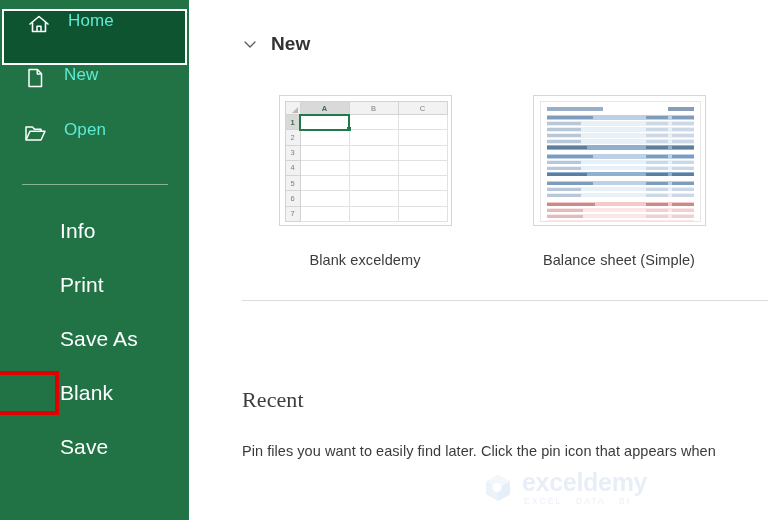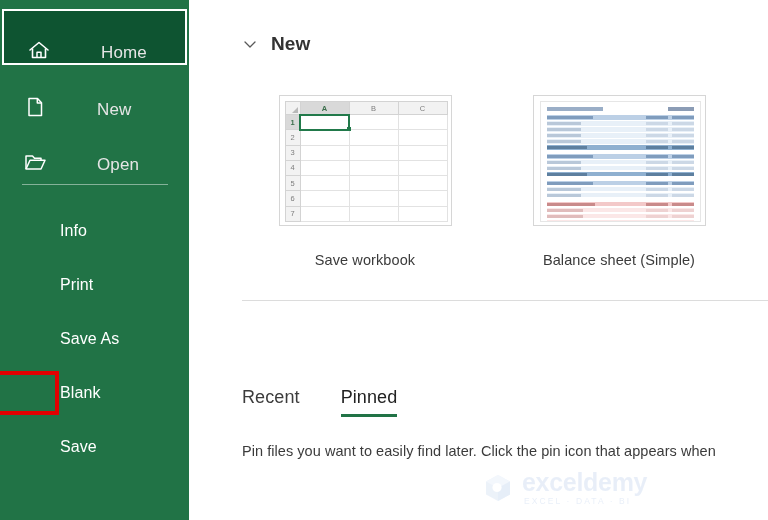--- a/index.html
+++ b/index.html
@@ -33,29 +33,28 @@
   }
   .nav-top {
     position: absolute;
     left: 0;
     top: 9px;
     width: 189px;
   }
   .nav-item {
     position: relative;
     display: flex;
-    align-items: flex-end;
+    align-items: flex-start;
     height: 55px;
     box-sizing: border-box;
     padding-left: 22px;
-    color: #e5e5e5;
+    color: #5eead4;
     font-size: 17px;
     letter-spacing: .1px;
     cursor: pointer;
-    gap: 33px;
   }
   .nav-item .nav-ico {
     width: 26px;
     height: 26px;
     margin-right: 16px;
     display: flex;
     align-items: center;
     justify-content: center;
     flex: 0 0 auto;
   }
@@ -86,21 +85,21 @@
     width: 189px;
   }
   .nav-text {
     position: relative;
     display: flex;
     align-items: center;
     height: 54px;
     padding-left: 60px;
     box-sizing: border-box;
     color: #ffffff;
-    font-size: 16px;
+    font-size: 21px;
     letter-spacing: .1px;
     cursor: pointer;
   }
   .nav-text.disabled {
     color: #5f9a79;
     cursor: default;
   }
   
   .nav-text.annotated::before {
     content: "";
@@ -319,26 +318,27 @@
   
   .tabs {
     position: absolute;
     left: 53px;
     top: 387px;
     display: flex;
     align-items: flex-end;
   }
   .tab {
     position: relative;
-    font-size: 18px;
+    font-size: 22px;
     color: #3c3c3c;
     padding-bottom: 9px;
     margin-right: 41px;
     cursor: pointer;
     letter-spacing: .1px;
+    font-family: Liberation Serif, serif;
   }
   .tab.active { color: #222222; }
   .tab.active::after {
     content: "";
     position: absolute;
     left: 0;
     bottom: 0;
     width: 100%;
     height: 3px;
     background: #217346;
@@ -507,21 +507,21 @@
               <tr>
                 <td class="rowhead">7</td>
                 <td></td>
                 <td></td>
                 <td></td>
               </tr>
             </tbody>
               </table>
           </div>
         </div>
-        <div class="tpl-label">Save workbook</div>
+        <div class="tpl-label">Blank exceldemy</div>
       </div>
 
       <div class="tpl tpl-bal">
         <div class="thumb">
           <div class="bal">
             <div class="bal-titlerow">
               <div class="bal-t1"></div>
               <div class="bal-t2"></div>
             </div>
 
@@ -638,23 +638,20 @@
         </div>
         <div class="tpl-label">Balance sheet (Simple)</div>
       </div>
     </div>
 
     <div class="divider"></div>
 
     <div class="tabs">
       <div class="tab">
         <span>Recent</span>
-      </div>
-      <div class="tab active">
-        <span>Pinned</span>
       </div>
     </div>
 
     <div class="hint">Pin files you want to easily find later. Click the pin icon that appears when</div>
 
     <div class="watermark">
       <span class="wm-cube">
         <svg width="34" height="34" viewBox="0 0 34 34">
           <path d="M17 4 L29 10.5 L29 23.5 L17 30 L5 23.5 L5 10.5 Z" fill="#dbe6f5"></path>
           <path d="M17 4 L29 10.5 L17 17 L5 10.5 Z" fill="#e8f0fb"></path>

